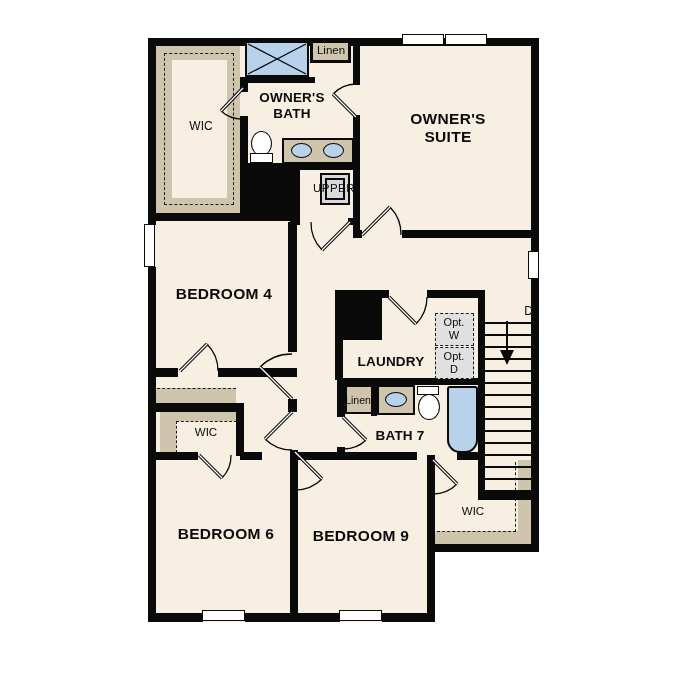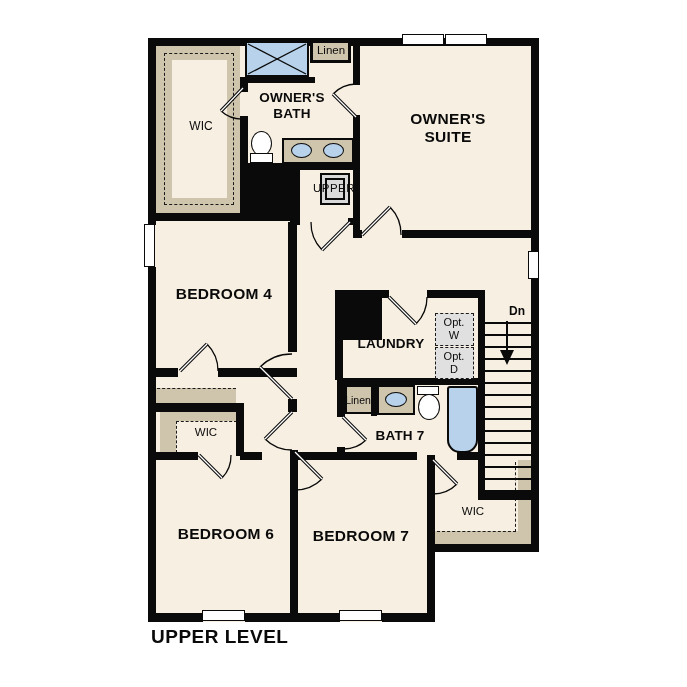--- a/index.html
+++ b/index.html
@@ -198,27 +198,26 @@
   </svg>
 
   <div class="lbl room-sm" style="left:292px;top:106px;">OWNER'S
 BATH</div>
   <div class="lbl room" style="left:448px;top:128px;">OWNER'S
 SUITE</div>
   <div class="lbl small" style="left:201px;top:127px;">WIC</div>
   <div class="lbl" style="left:331px;top:51px;font-size:11.5px;">Linen</div>
   <div class="lbl" style="left:334px;top:189px;font-size:11.5px;letter-spacing:.5px;">UPPER</div>
   <div class="lbl room" style="left:224px;top:294px;">BEDROOM 4</div>
-  <div class="lbl room-sm" style="left:391px;top:344px;">LAUNDRY</div>
+  <div class="lbl room-sm" style="left:391px;top:362px;">LAUNDRY</div>
   <div class="lbl tiny" style="left:454px;top:329px;">Opt.
 W</div>
   <div class="lbl tiny" style="left:454px;top:363px;">Opt.
 D</div>
-  <div class="lbl small" style="left:517px;top:312px;font-weight:bold;">Dn</div>
+  <div class="lbl small" style="left:532px;top:312px;">Dn</div>
   <div class="lbl" style="left:358px;top:400px;font-size:10.5px;">Linen</div>
   <div class="lbl room-sm" style="left:400px;top:436px;">BATH 7</div>
   <div class="lbl" style="left:206px;top:433px;font-size:11.5px;">WIC</div>
   <div class="lbl" style="left:473px;top:512px;font-size:11.5px;">WIC</div>
   <div class="lbl room" style="left:226px;top:534px;">BEDROOM 6</div>
-  <div class="lbl room" style="left:361px;top:536px;">BEDROOM 7</div>
-  <div class="title" style="left:151px;top:637px;">UPPER LEVEL</div>
+  <div class="lbl room" style="left:361px;top:536px;">BEDROOM 9</div>
 
 </div>
 
 </body></html>

